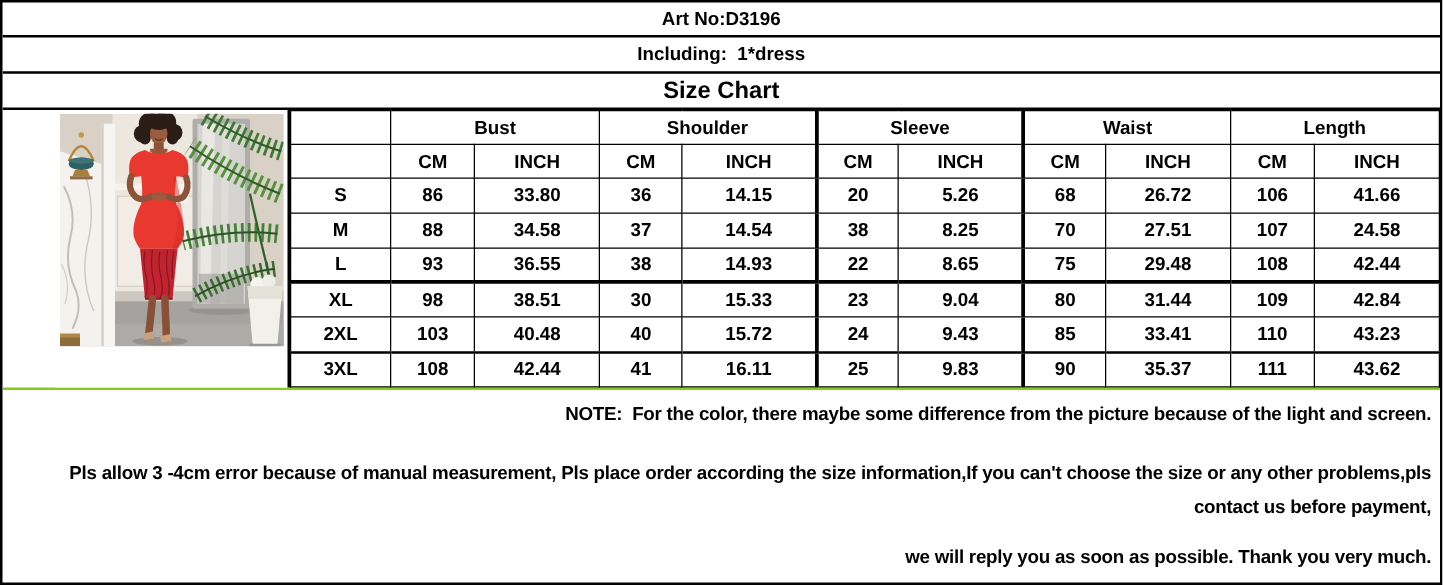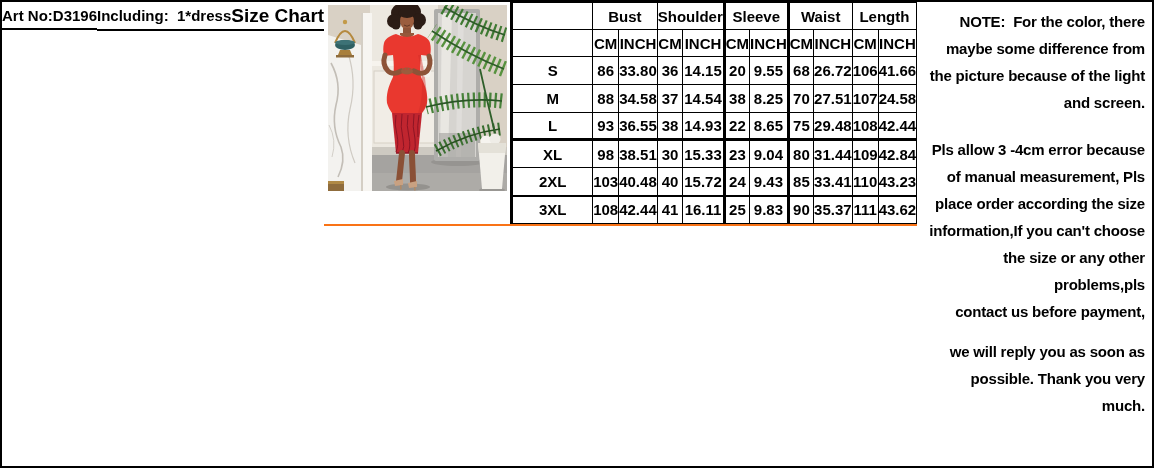--- a/index.html
+++ b/index.html
@@ -1,29 +1,29 @@
 <!DOCTYPE html>
 <html><head>
 <meta charset="utf-8">
 <style>
   html,body{margin:0;padding:0;background:#fff;}
   .page{
     width:1154px;height:468px;box-sizing:border-box;
     border:2px solid #000;background:#fff;color:#000;
     font-family:"Liberation Sans",sans-serif;
-    display:flex;flex-direction:row;overflow:hidden;
+    display:flex;flex-direction:column;overflow:hidden;
   }
   .title-row{
     flex:0 0 auto;display:flex;align-items:center;justify-content:center;
     border-bottom:2px solid #000;font-weight:700;white-space:pre;
   }
   .title-row.art{height:26px;font-size:15px;}
   .title-row.incl{height:27px;font-size:15px;text-align:right;}
   .title-row.chart{height:27px;font-size:19px;}
-  .table-zone{flex:0 0 auto;display:flex;height:224px;border-bottom:2px solid #f97316;box-sizing:border-box;}
+  .table-zone{flex:0 0 auto;display:flex;height:224px;border-bottom:2px solid #84cc16;box-sizing:border-box;padding-left:42px;}
   .photo-cell{
     width:188px;flex:0 0 188px;box-sizing:border-box;
     border-right:2px solid #000;background:#fff;padding:3px 0 0 4px;
   }
   table.size-chart{
     flex:1 1 auto;border-collapse:collapse;table-layout:fixed;
     font-size:15px;font-weight:700;height:222px;
   }
   table.size-chart th,table.size-chart td{
     border:1px solid #000;text-align:center;vertical-align:middle;
@@ -202,21 +202,21 @@
           </tr>
         </thead>
       <tbody>
           <tr>
             <th>S</th>
             <td>86</td>
             <td>33.80</td>
             <td>36</td>
             <td>14.15</td>
             <td class="grpL">20</td>
-            <td>9.55</td>
+            <td>5.26</td>
             <td class="grpL">68</td>
             <td>26.72</td>
             <td>106</td>
             <td>41.66</td>
           </tr>
           <tr>
             <th>M</th>
             <td>88</td>
             <td>34.58</td>
             <td>37</td>

